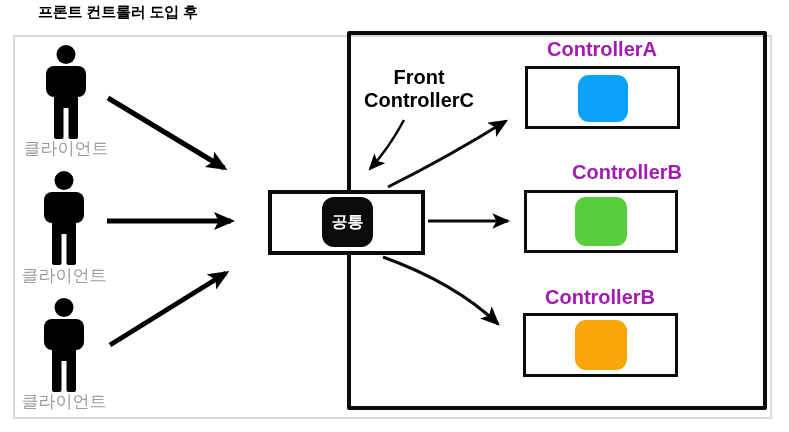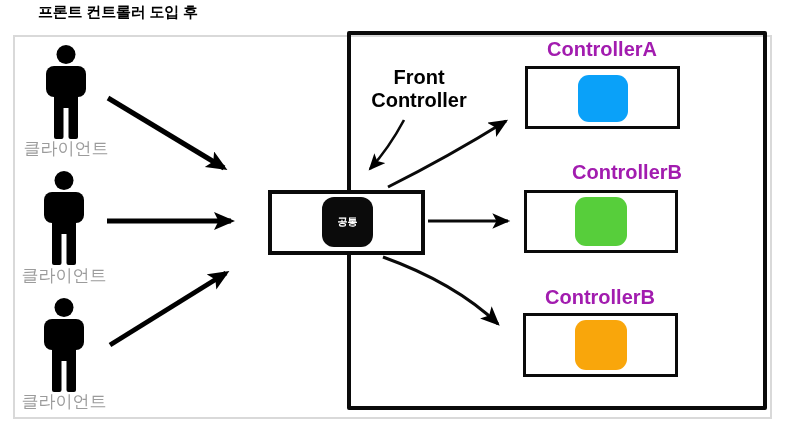--- a/index.html
+++ b/index.html
@@ -44,21 +44,21 @@
     border:4px solid #0a0a0a;
     box-sizing:border-box;
     background:#ffffff;
   }
   .common-badge{
     position:absolute;left:322px;top:197px;
     width:51px;height:50px;
     border-radius:12px;
     background:#0b0b0b;
     display:flex;align-items:center;justify-content:center;
-    color:#ffffff;font-size:10px;font-weight:bold;
+    color:#ffffff;font-size:16px;font-weight:bold;
   }
   .fc-annotation{
     position:absolute;left:344px;top:66px;width:150px;
     text-align:center;
     font-size:20px;font-weight:bold;color:#000;
     line-height:23px;
   }
   .ctrl-label{
     position:absolute;width:156px;
     text-align:center;
@@ -112,21 +112,21 @@
     <g fill="#000">
       <circle cx="22" cy="9.5" r="9.5"></circle>
       <rect x="2" y="21" width="40" height="31" rx="8"></rect>
       <rect x="10" y="21" width="24" height="42"></rect>
       <rect x="10" y="50" width="9.5" height="44" rx="2"></rect>
       <rect x="24.5" y="50" width="9.5" height="44" rx="2"></rect>
     </g>
   </svg>
   <div class="client-label" style="left:16px;top:390px;">클라이언트</div>
 
-  <div class="fc-annotation">Front Controller</div>
+  <div class="fc-annotation">Front ControllerC</div>
 
   <div class="common-box"></div>
   <div class="common-badge">공통</div>
 
   <div class="ctrl-label" style="left:524px;top:38px;">ControllerA</div>
   <div class="ctrl-box" style="left:525px;top:66px;width:155px;height:63px;"></div>
   <div class="ctrl-square" style="left: 578px; top: 75px; width: 50px; height: 47px; background-color: rgb(10, 161, 249);"></div>
 
   <div class="ctrl-label" style="left:549px;top:161px;">ControllerB</div>
   <div class="ctrl-box" style="left:524px;top:190px;width:154px;height:63px;"></div>

